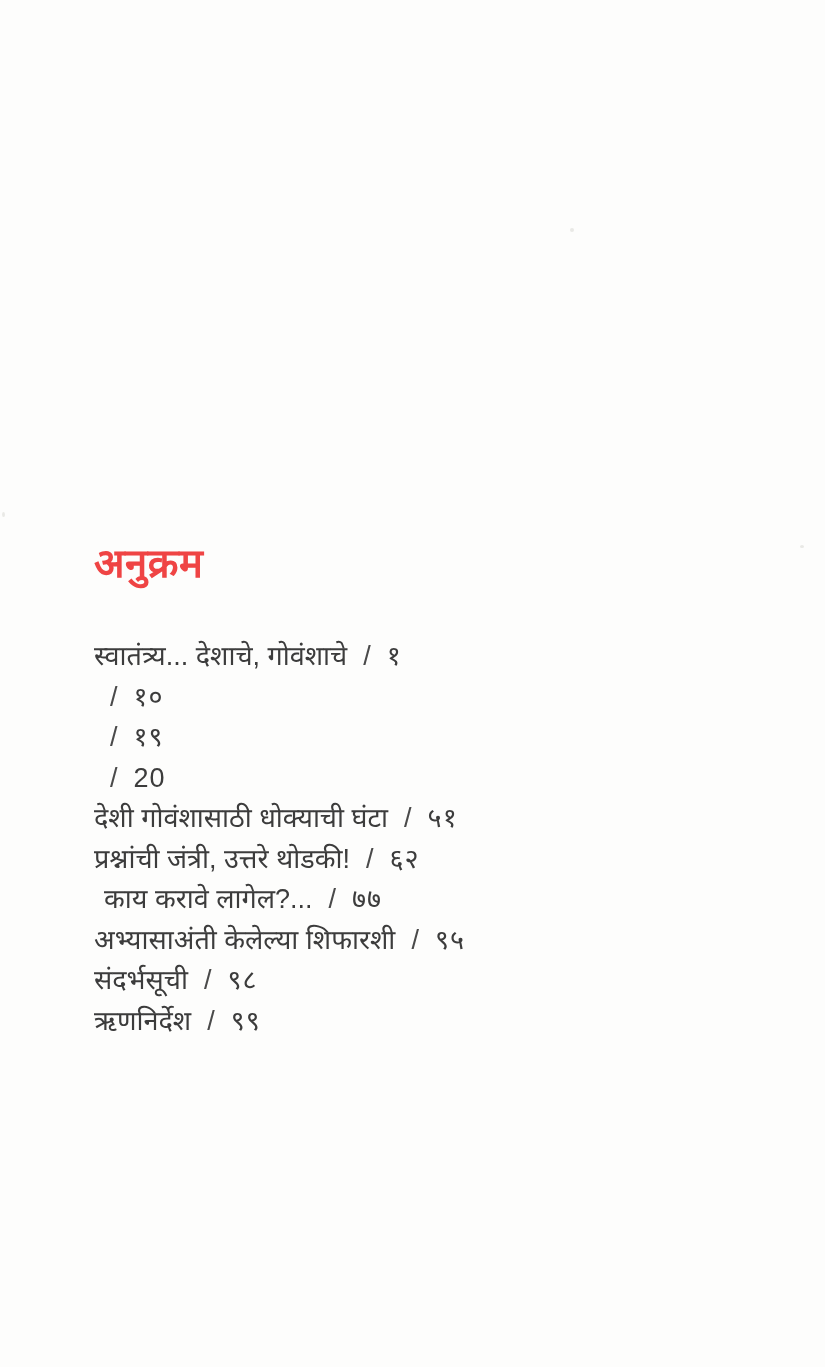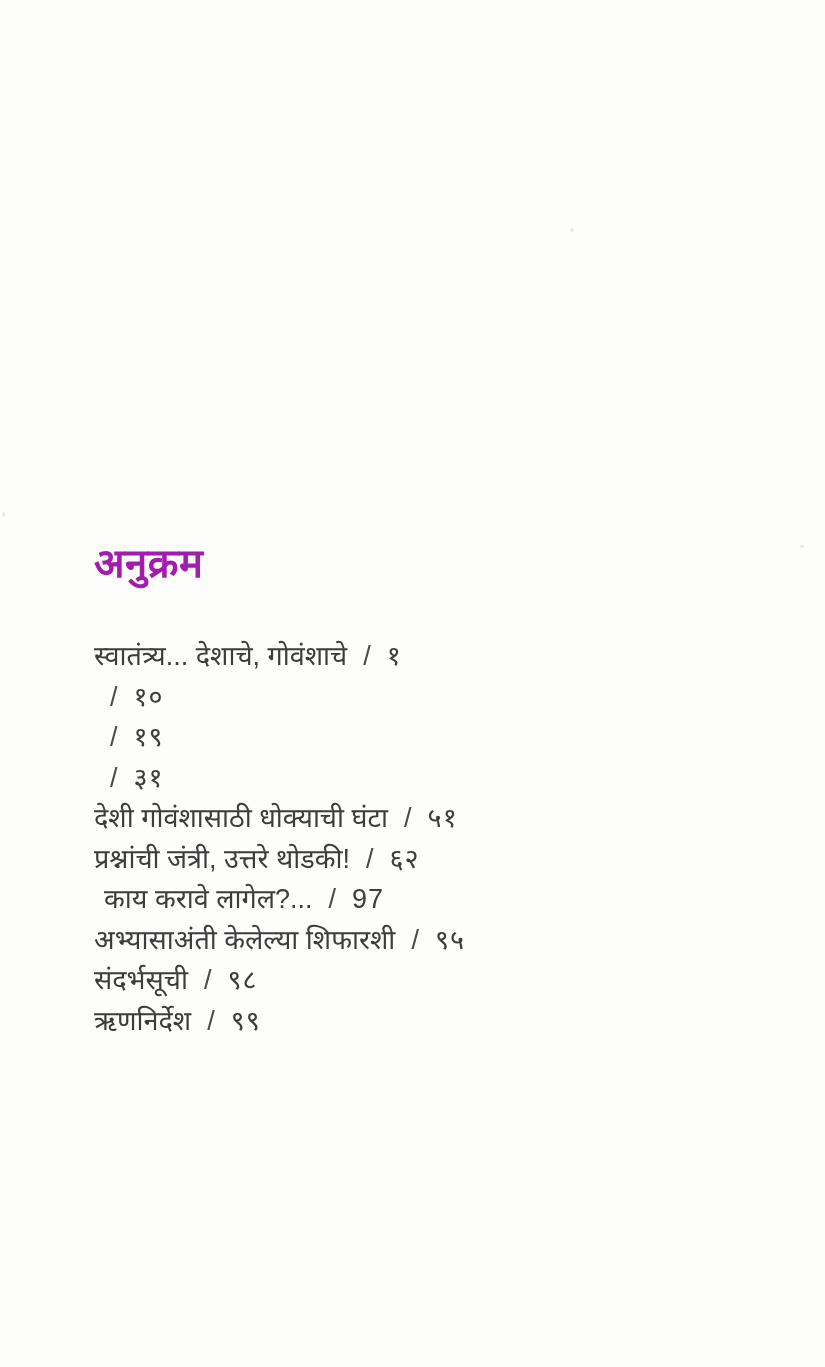--- a/index.html
+++ b/index.html
@@ -19,21 +19,21 @@
   }
   .content {
     position: absolute;
     left: 94px;
     top: 540px;
     right: 60px;
   }
   .heading {
     font-size: 40px;
     font-weight: 700;
-    color: #a21caf;
+    color: #ef4444;
     letter-spacing: 0.5px;
     margin: 0 0 50px 0;
     line-height: 1.15;
   }
   .toc {
     display: block;
   }
   .toc-row {
     display: flex;
     align-items: center;
@@ -87,39 +87,39 @@
     <span class="pagenum">१०</span>
   </div>
 
   <div class="toc-row">
     <span class="sep">/</span>
     <span class="pagenum">१९</span>
   </div>
 
   <div class="toc-row">
     <span class="sep">/</span>
-    <span class="pagenum">३१</span>
+    <span class="pagenum">20</span>
   </div>
 
   <div class="toc-row">
     <span class="title">देशी गोवंशासाठी धोक्याची घंटा</span>
     <span class="sep">/</span>
     <span class="pagenum">५१</span>
   </div>
 
   <div class="toc-row">
     <span class="title">प्रश्नांची जंत्री, उत्तरे थोडकी!</span>
     <span class="sep">/</span>
     <span class="pagenum">६२</span>
   </div>
 
   <div class="toc-row">
     <span class="title">काय करावे लागेल?...</span>
     <span class="sep">/</span>
-    <span class="pagenum">97</span>
+    <span class="pagenum">७७</span>
   </div>
 
   <div class="toc-row">
     <span class="title">अभ्यासाअंती केलेल्या शिफारशी</span>
     <span class="sep">/</span>
     <span class="pagenum">९५</span>
   </div>
 
   <div class="toc-row">
     <span class="title">संदर्भसूची</span>

